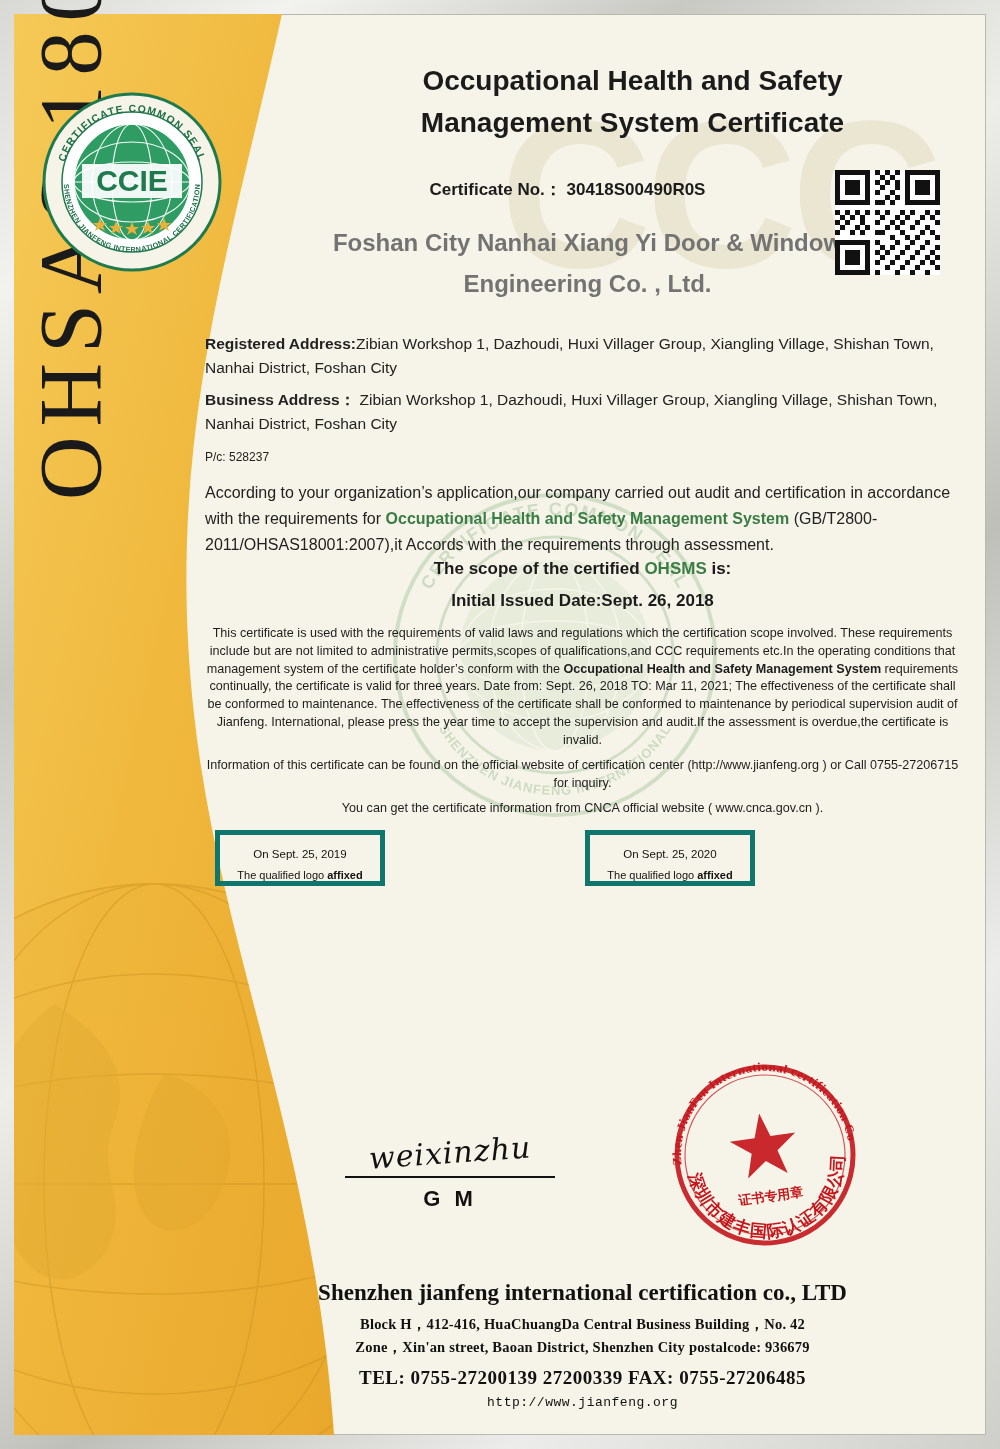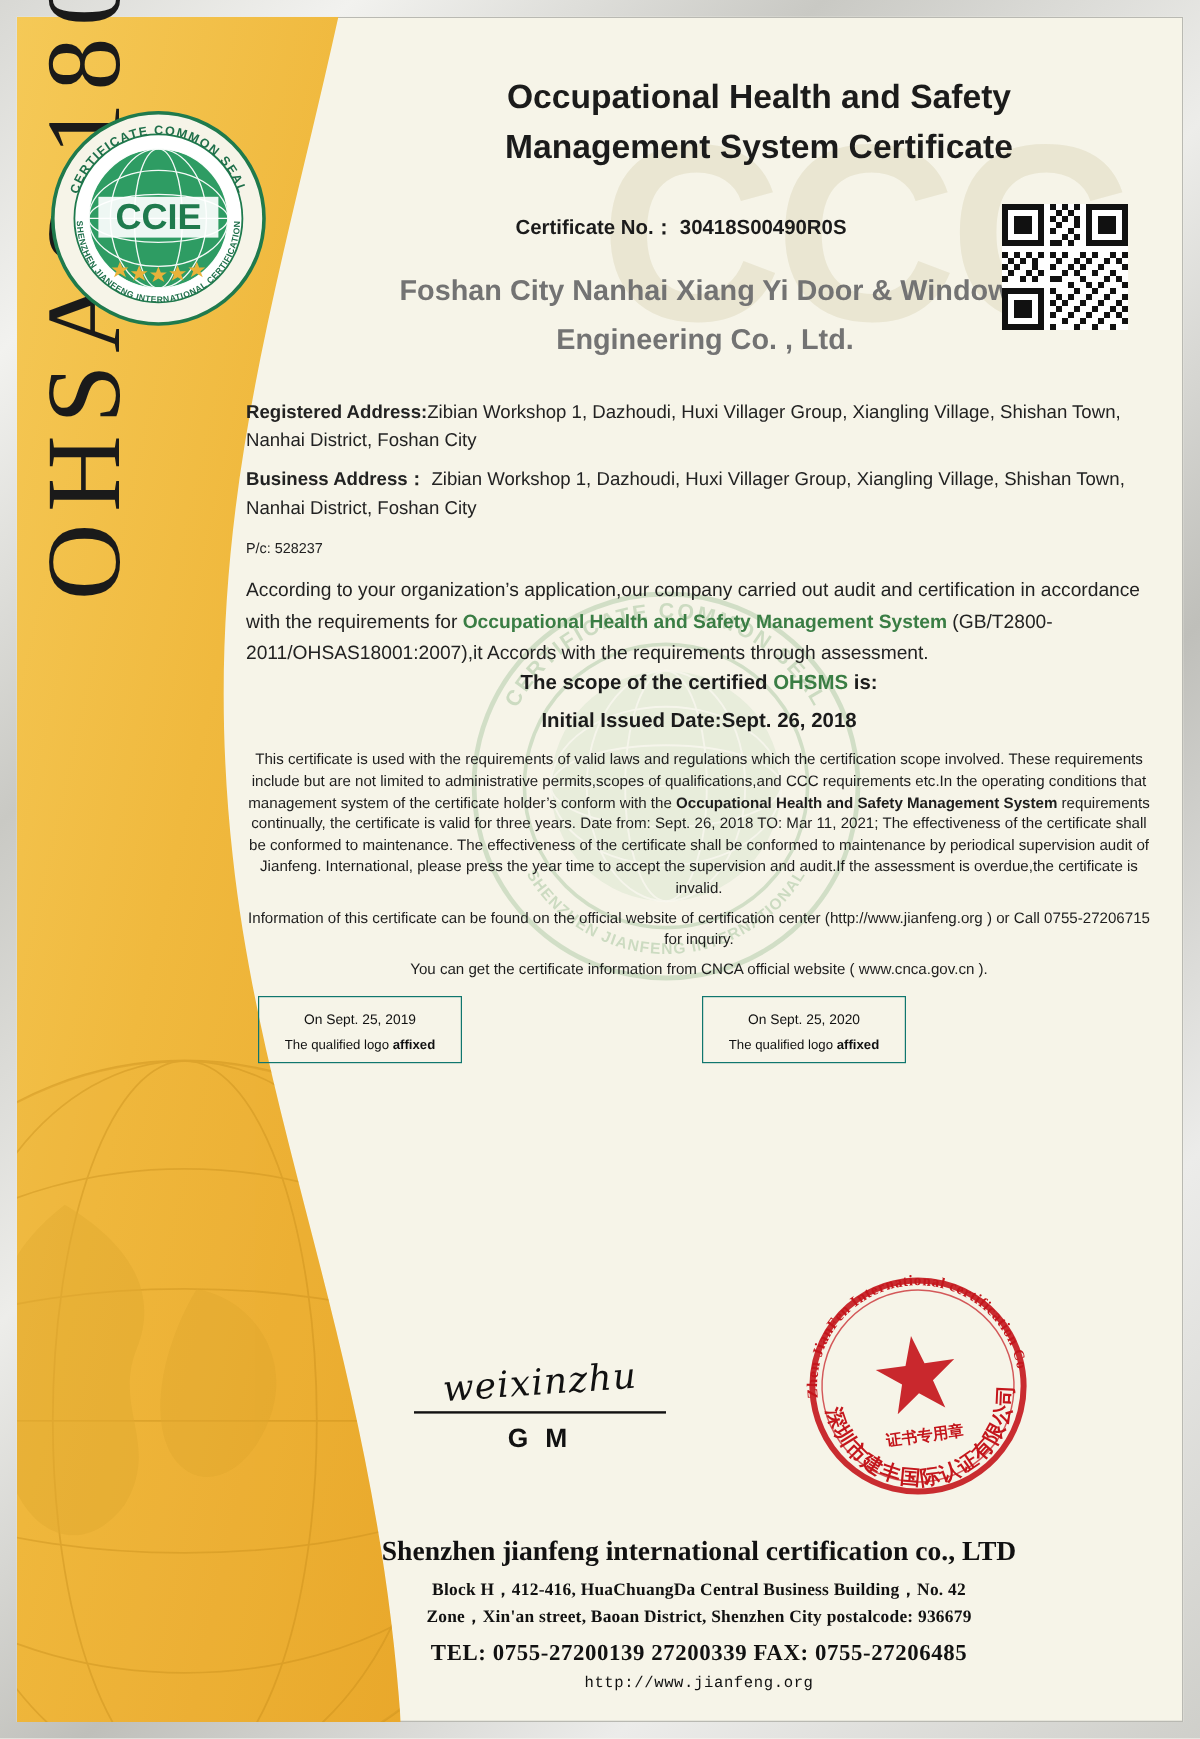--- a/index.html
+++ b/index.html
@@ -175,21 +175,21 @@
   .fine p { margin: 0 0 7px 0; text-align: center; }
   .stamp-boxes {
     margin-top: 12px;
     display: flex;
     gap: 200px;
     padding-left: 10px;
   }
   .stamp-box {
     width: 170px;
     height: 56px;
-    border: 1px solid #0f766e;
+    border: 5px solid #0f766e;
     text-align: center;
     font-size: 11.5px;
     color: #111;
     padding-top: 9px;
     box-sizing: border-box;
     line-height: 1.9;
   }
   .stamp-box .sub { font-size: 11px; }
   .stamp-box .sub b { font-weight: 700; }
   

